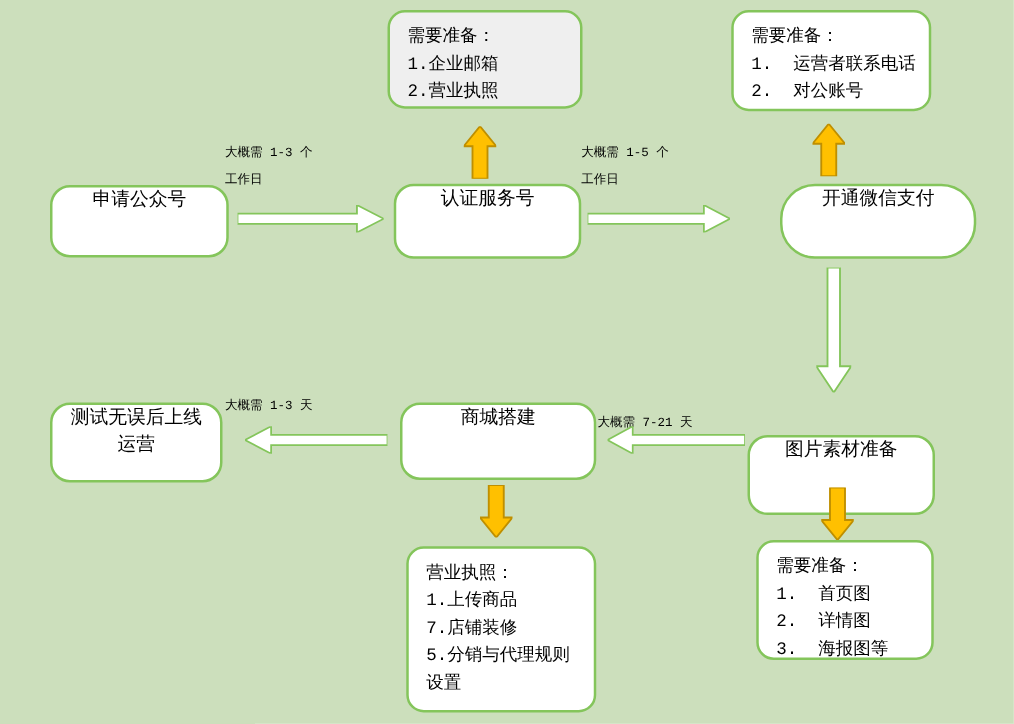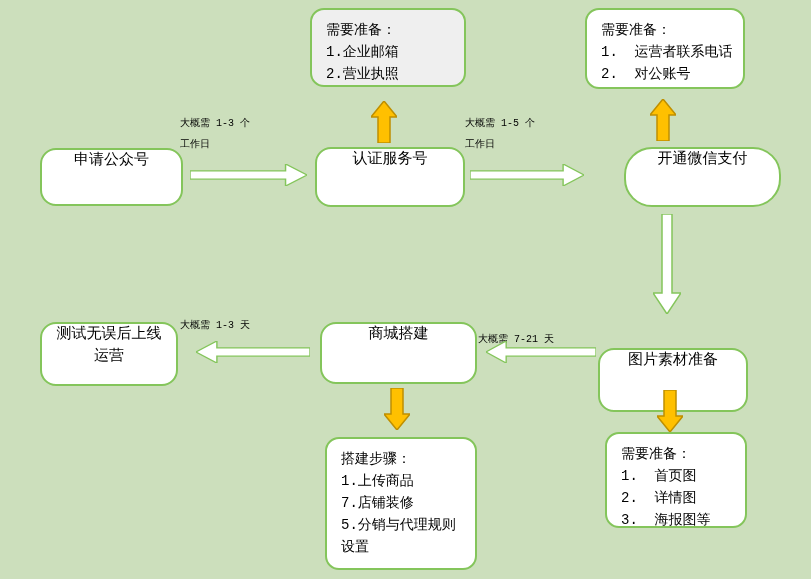--- a/index.html
+++ b/index.html
@@ -151,21 +151,21 @@
 
   <div class="note" id="note-images-prep">
     <div class="note-line">需要准备：</div>
     <div>
         <div class="note-line">1.  首页图</div>
         <div class="note-line">2.  详情图</div>
         <div class="note-line">3.  海报图等</div>
       </div>
   </div>
   <div class="note" id="note-build-steps">
-    <div class="note-line">搭建步骤：</div>
+    <div class="note-line">营业执照：</div>
     <div>
         <div class="note-line">1.上传商品</div>
         <div class="note-line">7.店铺装修</div>
         <div class="note-line">5.分销与代理规则设置</div>
       </div>
   </div>
 
 </div>
 
 </body></html>

